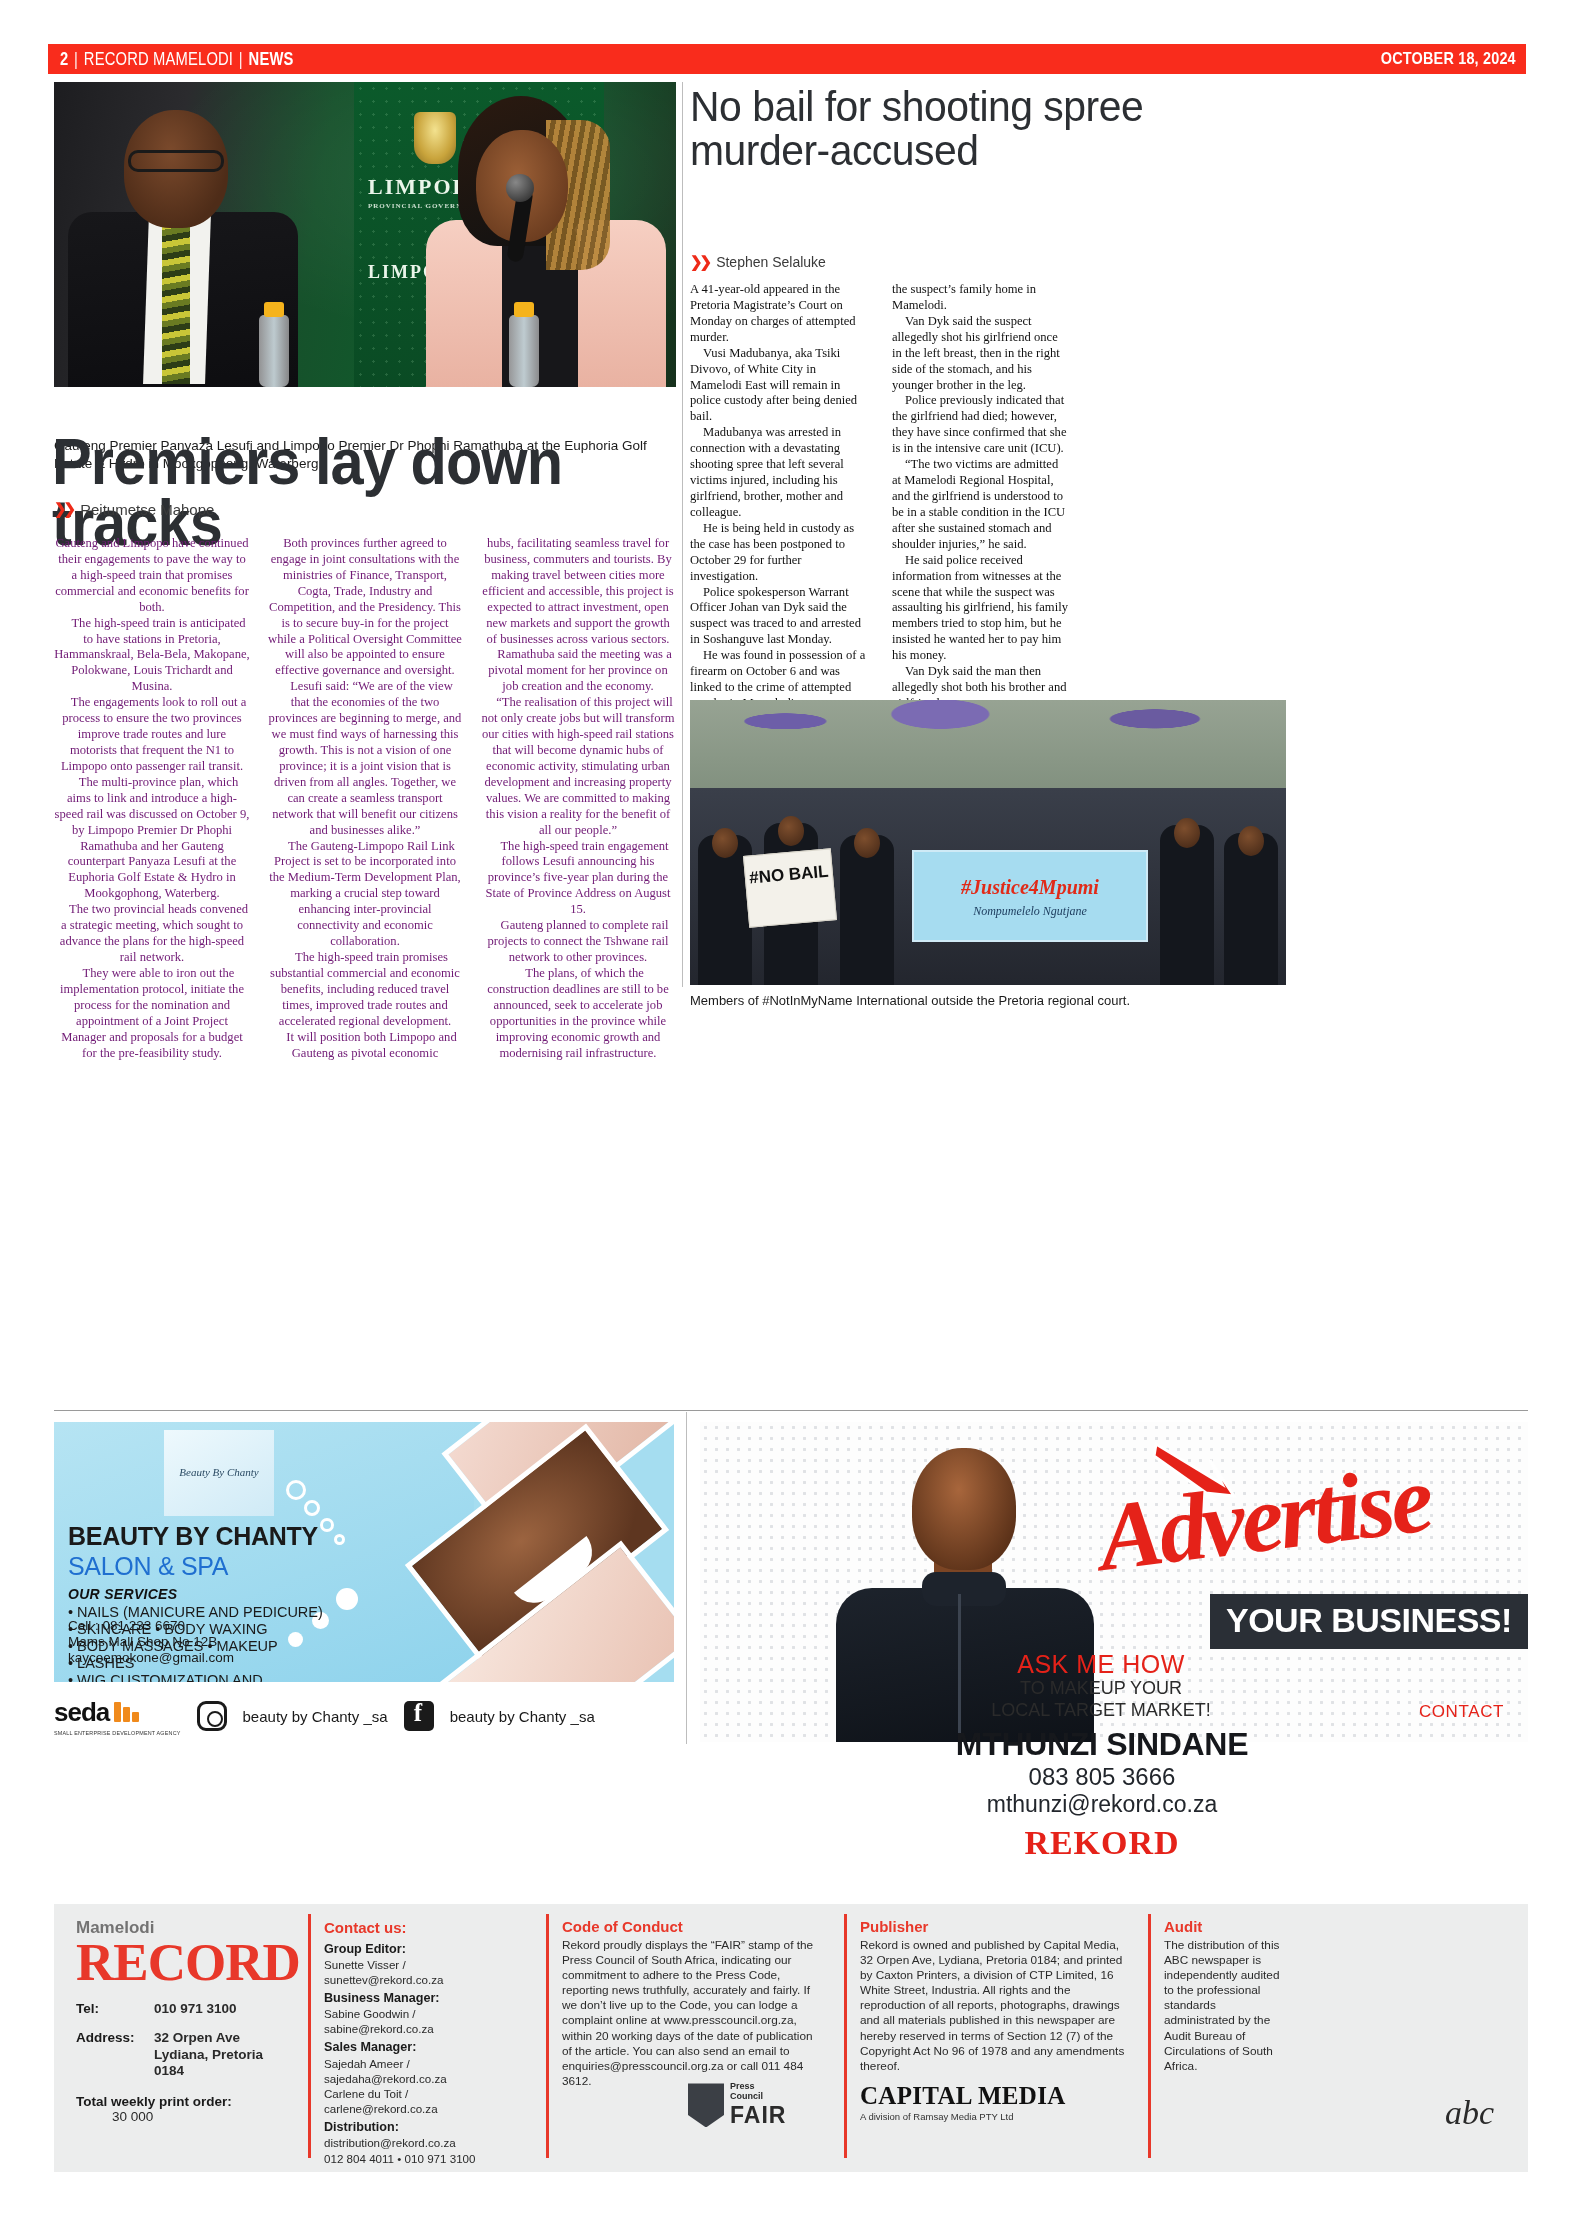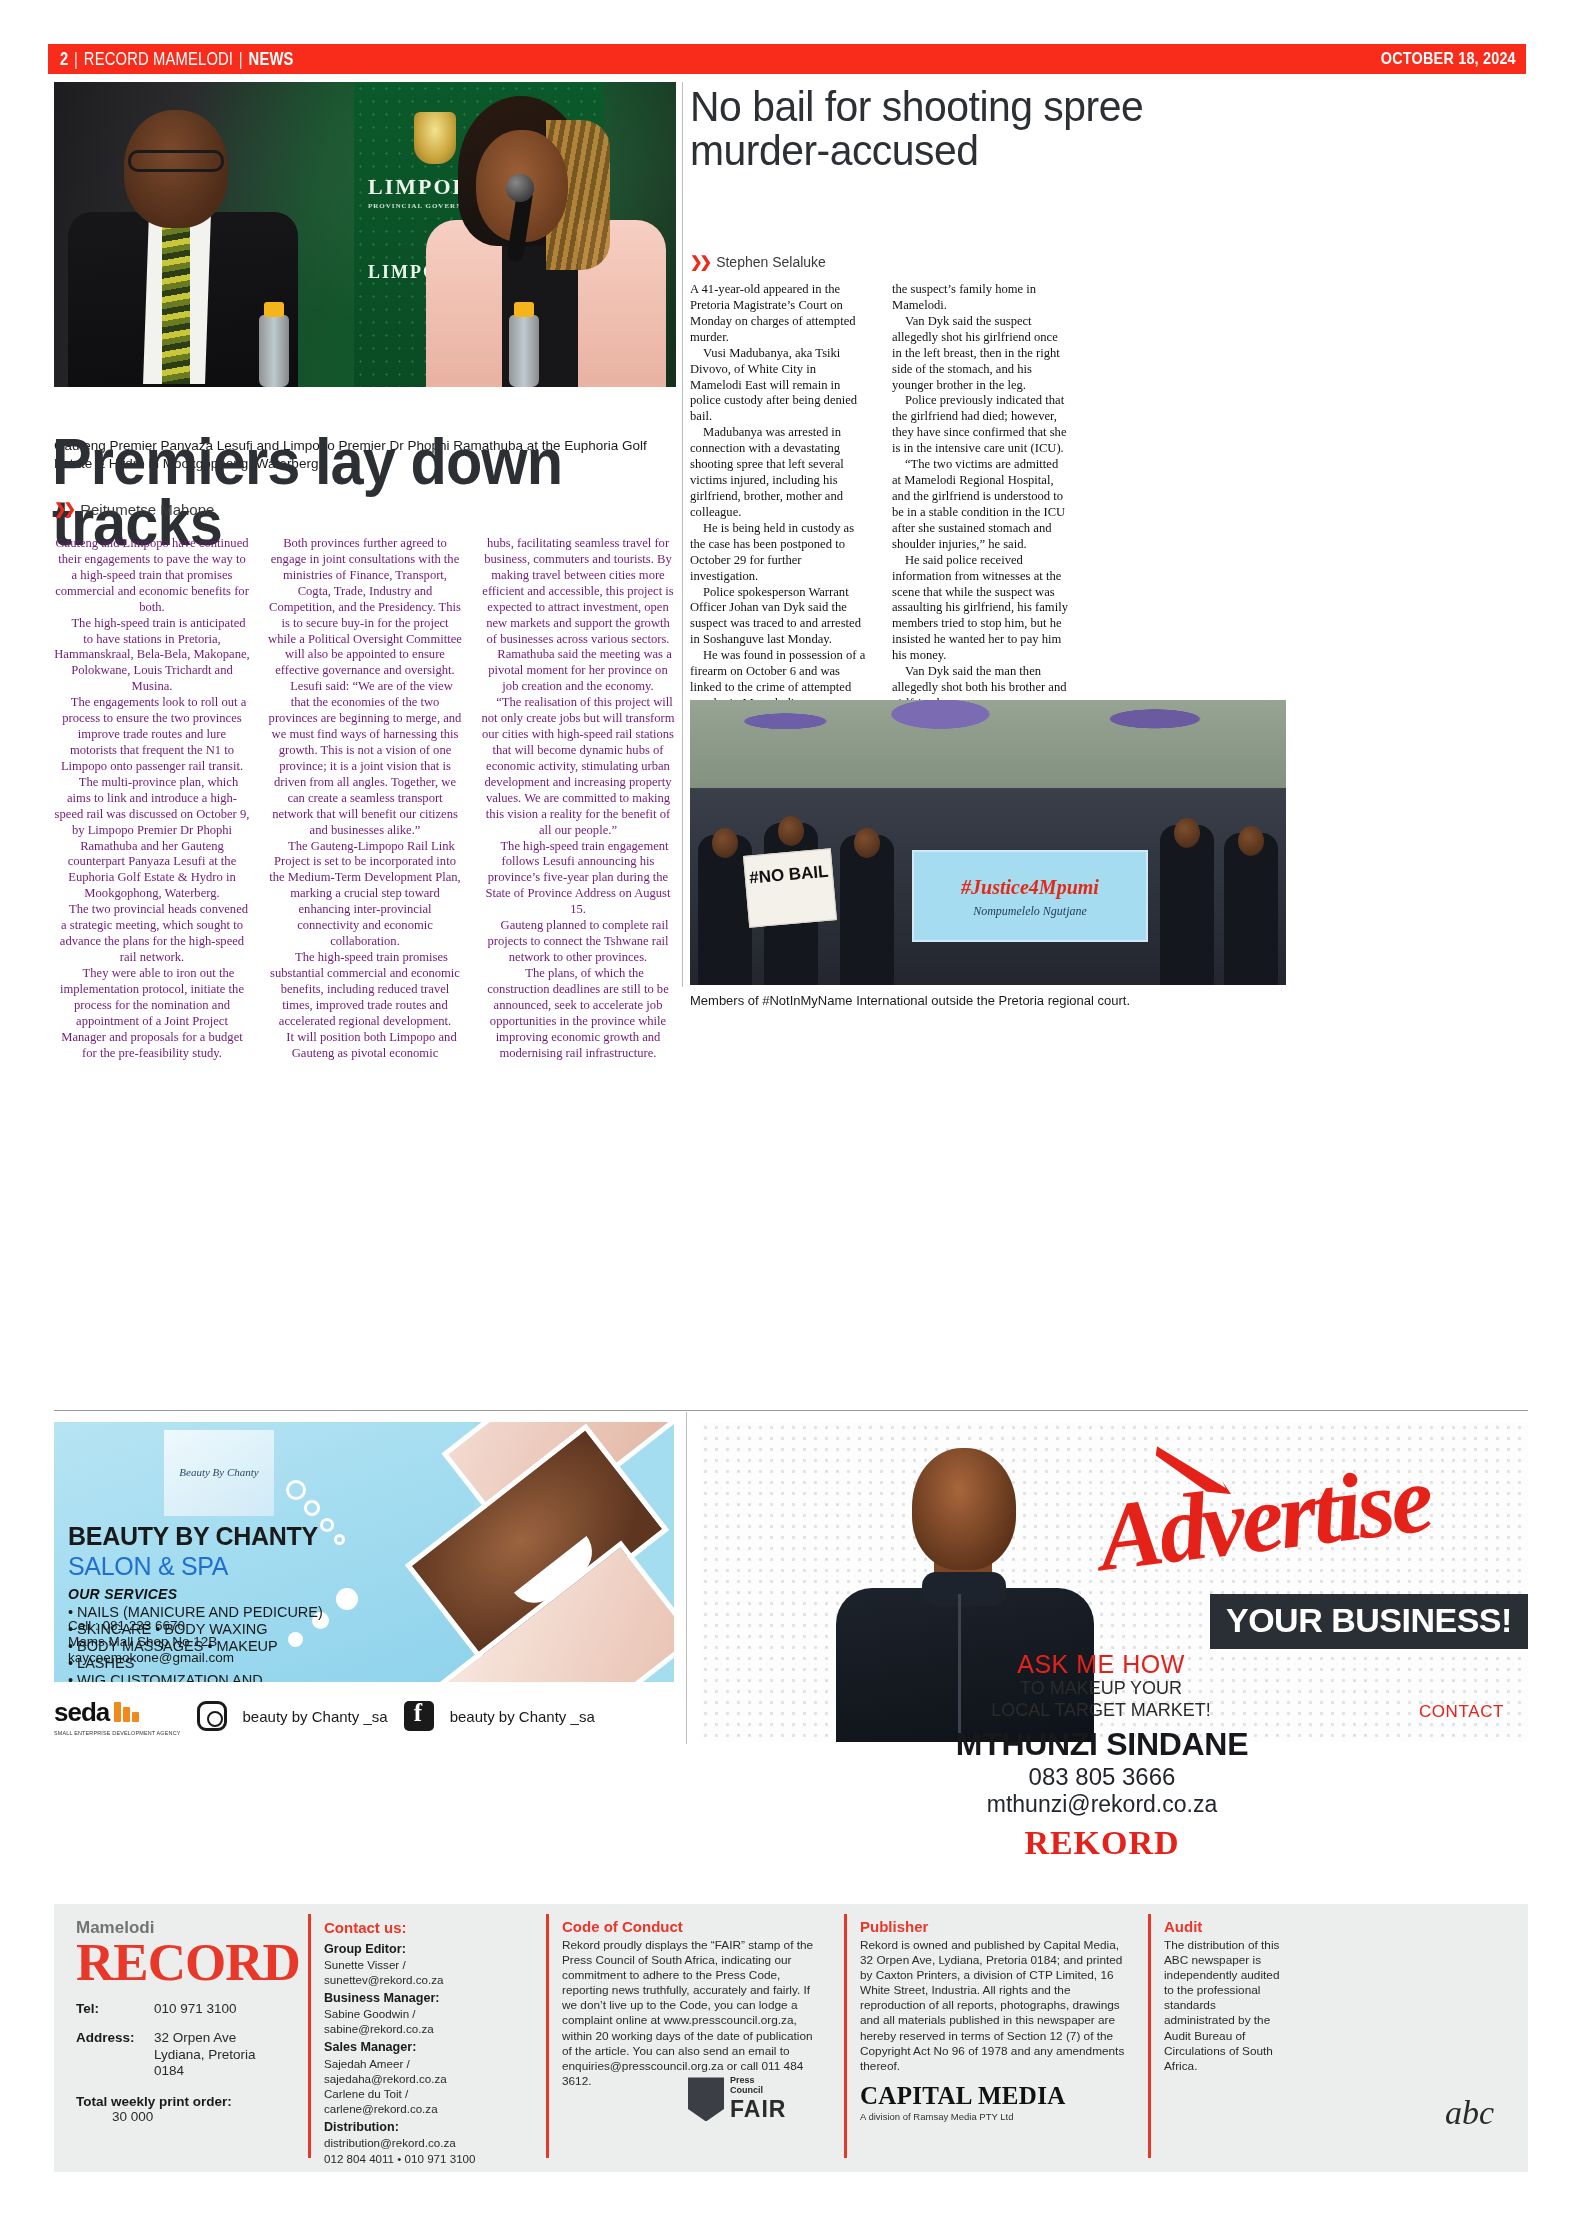--- a/index.html
+++ b/index.html
@@ -237,21 +237,21 @@
   .f-bold { font-weight:700; color:#1a1a1a; }
   .f-txt { color:#2a2a2a; }
   .f-sep { position:absolute; top:10px; width:3px; height:244px; background:#e8382a; }
 
   .mast-small { font-weight:700; font-size:17px; color:#737373;
     font-family:"Liberation Sans Narrow","Liberation Sans",sans-serif; }
   .mast-big { font-family:"Liberation Serif", serif; font-weight:700; font-size:53px;
     color:#e8382a; letter-spacing:-1px; line-height:.92; }
   .f-kv { display:flex; font-size:13.5px; margin-top:9px; }
   .f-kv .k { font-weight:700; color:#1a1a1a; width:78px; flex:0 0 78px; }
-  .f-kv .v { color:#2a2a2a; line-height:1.25; }
+  .f-kv .v { color:#2a2a2a; line-height:1.25;font-weight:bold; }
 
   .f-contact { font-size:11.6px; line-height:1.3; }
   .f-contact .hd { font-size:15px; }
   .f-contact .sub { font-weight:700; font-size:12.6px; color:#1a1a1a; margin-top:3px;}
 
   .f-conduct { font-size:11.8px; line-height:1.28; color:#2a2a2a; }
   .f-pub { font-size:11.8px; line-height:1.28; color:#2a2a2a; }
   .f-audit { font-size:11.8px; line-height:1.28; color:#2a2a2a; }
 
   .presscouncil { position:absolute; display:flex; align-items:center; gap:6px; }
@@ -531,21 +531,21 @@
       <div class="f-txt">012 804 4011 • 010 971 3100</div>
     </div>
 
     <div class="f-sep" style="left:492px;"></div>
 
     <div class="fcol" style="left:508px; width:262px;">
       <div class="f-red" style="font-size:15px;">Code of Conduct</div>
       <div class="f-conduct" style="margin-top:3px;">Rekord proudly displays the “FAIR” stamp of the Press Council of South Africa, indicating our commitment to adhere to the Press Code, reporting news truthfully, accurately and fairly. If we don’t live up to the Code, you can lodge a complaint online at www.presscouncil.org.za, within 20 working days of the date of publication of the article. You can also send an email to enquiries@presscouncil.org.za or call 011 484 3612.</div>
     </div>
 
-    <div class="presscouncil" style="left:610px; top:172px;padding-left:24px;">
+    <div class="presscouncil" style="left:610px; top:178px;padding-left:24px;">
       <div class="pc-mark"></div>
       <div>
         <div class="pc-txt">Press</div>
         <div class="pc-txt">Council</div>
         <div class="pc-fair">FAIR</div>
       </div>
     </div>
 
     <div class="f-sep" style="left:790px;"></div>
 

